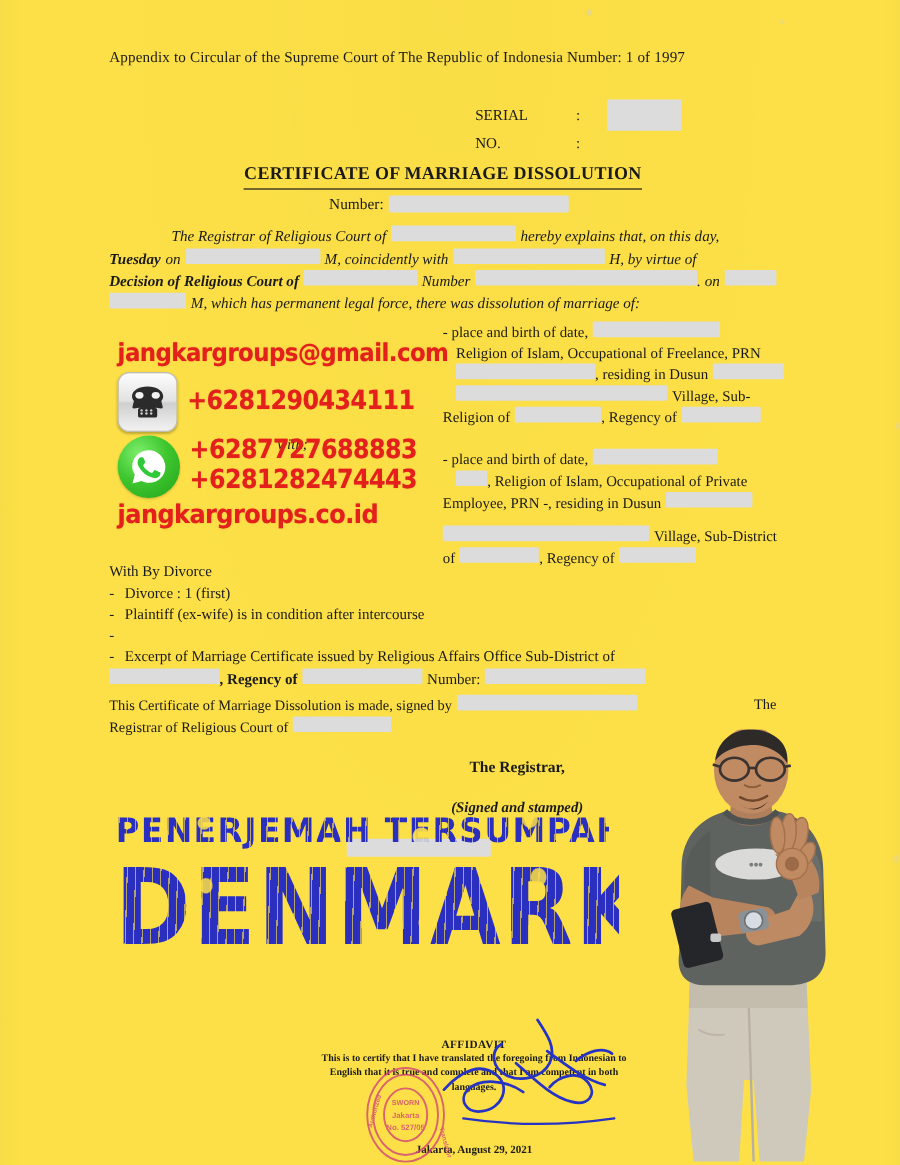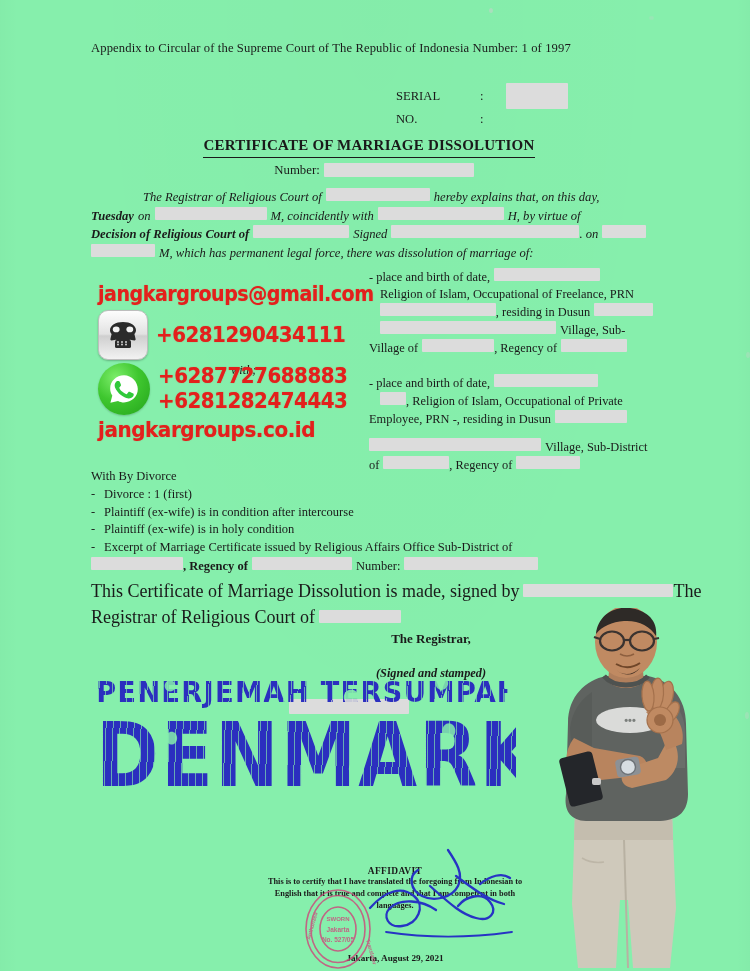--- a/index.html
+++ b/index.html
@@ -6,21 +6,21 @@
   body{
     width:750px;height:971px;
     background:#ffffff;
     font-family:"Liberation Serif", serif;
     color:#1a1a1a;
     position:relative;
     overflow:hidden;
   }
   .page{
     position:absolute;inset:0;
-    background:#86efac;
+    background:#fde047;
   }
   
   .scan-tint{
     position:absolute;inset:0;
     background:
       radial-gradient(ellipse at 50% 0%, rgba(0,0,0,0.012) 0%, rgba(0,0,0,0) 60%),
       linear-gradient(90deg, rgba(0,0,0,0.014) 0px, rgba(0,0,0,0) 18px),
       linear-gradient(270deg, rgba(0,0,0,0.014) 0px, rgba(0,0,0,0) 14px);
     pointer-events:none;
   }
@@ -95,21 +95,21 @@
   .listsec{
     position:absolute;left:0;top:428px;width:556px;
     font-size:12.5px;line-height:1.42;
   }
   .li{display:flex;align-items:baseline;white-space:nowrap;}
   .li .b{width:13px;flex:none;}
   .li-just{display:flex;justify-content:space-between;white-space:nowrap;}
 
   .closing{
     position:absolute;left:0;top:539px;width:556px;
-    font-size:18px;line-height:1.42;
+    font-size:12px;line-height:1.42;
   }
   .reg-block{
     position:absolute;left:0;top:590px;width:556px;text-align:center;
   }
   .reg-title{font-weight:bold;font-size:13px;padding-left:124px;}
   .reg-sub{font-style:italic;font-weight:bold;font-size:12.3px;margin-top:18px;padding-left:124px;}
   .reg-rd{margin-top:16px;padding-left:60px;text-align:center;}
 
   
   .contact{
@@ -257,21 +257,21 @@
         <span class="sp"></span>
         <span class="rd" style="width:126px;"></span>
         <span class="sp"></span>
         <span>H, by virtue of</span>
       </div>
       <div class="ln">
         <span class="bold">Decision of Religious Court of</span>
         <span class="sp"></span>
         <span class="rd" style="width:96px;"></span>
         <span class="sp"></span>
-        <span>Signed</span>
+        <span>Number</span>
         <span class="sp"></span>
         <span class="rd" style="width:188px;"></span>
         <span>. on</span>
         <span class="sp"></span>
         <span class="rd" style="width:44px;"></span>
       </div>
       <div class="ln">
         <span class="rd" style="width:64px;"></span>
         <span class="sp"></span>
         <span class="bold" style="font-weight:normal;">M, which has permanent legal force, there was dissolution of marriage of:</span>
@@ -295,21 +295,21 @@
           <span>, residing in Dusun</span>
           <span class="sp"></span>
           <span class="rd" style="width:60px;"></span>
         </div>
         <div class="pl indent">
           <span class="rd" style="width:176px;"></span>
           <span class="sp"></span>
           <span>Village, Sub-</span>
         </div>
         <div class="pl">
-          <span>Village of</span>
+          <span>Religion of</span>
           <span class="sp"></span>
           <span class="rd" style="width:72px;"></span>
           <span>, Regency of</span>
           <span class="sp"></span>
           <span class="rd" style="width:66px;"></span>
         </div>
       </div>
 
       <div class="party" style="top:106px;">
         <div class="pl">
@@ -347,21 +347,20 @@
       <div class="li">
         <span class="b">-</span>
         <span>Divorce : 1 (first)</span>
       </div>
       <div class="li">
         <span class="b">-</span>
         <span>Plaintiff (ex-wife) is in condition after intercourse</span>
       </div>
       <div class="li">
         <span class="b">-</span>
-        <span>Plaintiff (ex-wife) is in holy condition</span>
       </div>
       <div class="li">
         <span class="b">-</span>
         <span>Excerpt  of  Marriage  Certificate  issued  by  Religious  Affairs  Office  Sub-District  of</span>
       </div>
       <div class="li" style="padding-left:0;">
         <span class="rd" style="width:92px;"></span>
         <span class="bold">, Regency of</span>
         <span class="sp"></span>
         <span class="rd" style="width:100px;"></span>

